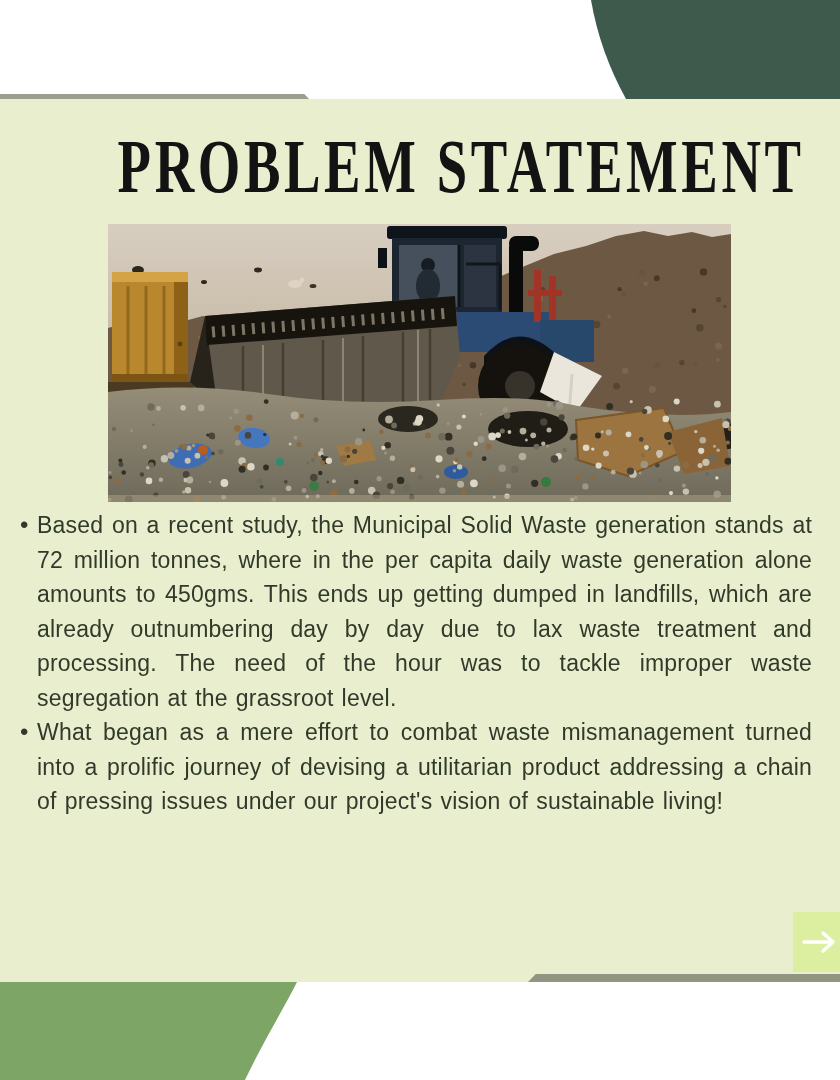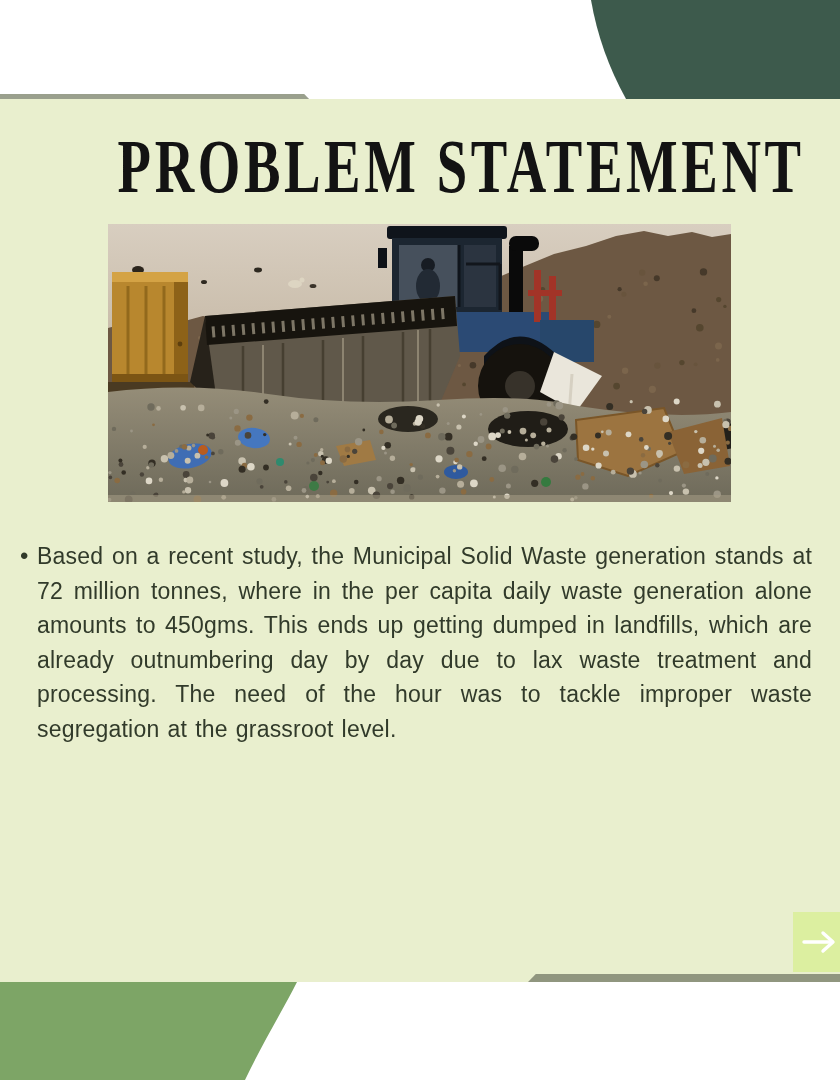--- a/index.html
+++ b/index.html
@@ -26,21 +26,21 @@
     font-size:76px;color:#131313;letter-spacing:5px;white-space:nowrap;
     transform:scaleX(0.72);transform-origin:50% 50%;
   }
 
   
   .photo{position:absolute;left:108px;top:224px;width:623px;height:278px;overflow:hidden;}
   .photo svg{display:block;width:100%;height:100%;}
 
   
   .bullets{
-    position:absolute;left:20px;top:539px;width:792px;margin:0;padding:0;
+    position:absolute;left:20px;top:508px;width:792px;margin:0;padding:0;
     list-style:none;
     font-size:23px;line-height:34.5px;color:#313a2a;
     text-align:justify;letter-spacing:0.2px;word-spacing:1.5px;
   }
   .bullets li{position:relative;padding-left:17px;}
   .bullets li::before{
     content:"\2022";position:absolute;left:0;top:0;
     font-size:24px;color:#313a2a;
   }
 
@@ -491,20 +491,21 @@
             <circle cx="56.4" cy="234.8" r="3.7" fill="#c8c1ae"></circle>
             <circle cx="342.4" cy="226.7" r="4.0" fill="#4a443a"></circle>
           </g>
         <rect x="0" y="271" width="623" height="7" fill="#a89f87" opacity="0.55"></rect>
       </g>
     </svg>
   </div>
 
   <ul class="bullets">
     <li><span>Based on a recent study, the Municipal Solid Waste generation stands at 72 million tonnes, where in the per capita daily waste generation alone amounts to 450gms. This ends up getting dumped in landfills, which are already outnumbering day by day due to lax waste treatment and processing. The need of the hour was to tackle improper waste segregation at the grassroot level.</span></li>
+    <li><span>What began as a mere effort to combat waste mismanagement turned into a prolific journey of devising a utilitarian product addressing a chain of pressing issues under our project's vision of sustainable living!</span></li>
   </ul>
 
   <div class="gray-bar bottom"></div>
   <svg class="bottom-green" viewBox="0 0 300 98" aria-hidden="true">
     <path d="M0,0 L297,0 C284,26 262,62 245,98 L0,98 Z" fill="#7da566"></path>
   </svg>
 
   <button class="next-btn" aria-label="Next">
     <svg width="36" height="26" viewBox="0 0 36 26" aria-hidden="true">
       <line x1="2" y1="13" x2="30" y2="13" stroke="#ffffff" stroke-width="3.4" stroke-linecap="round"></line>

